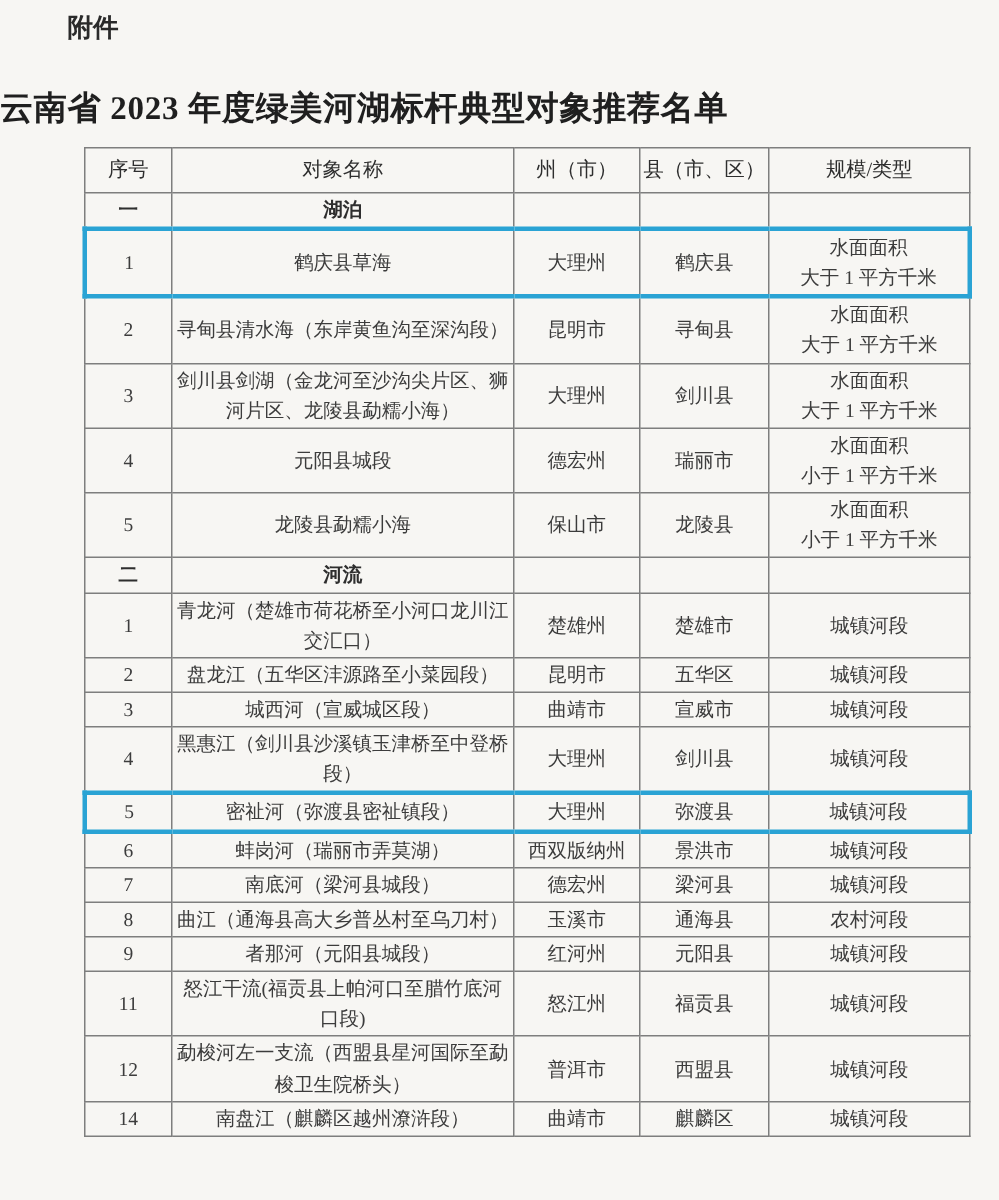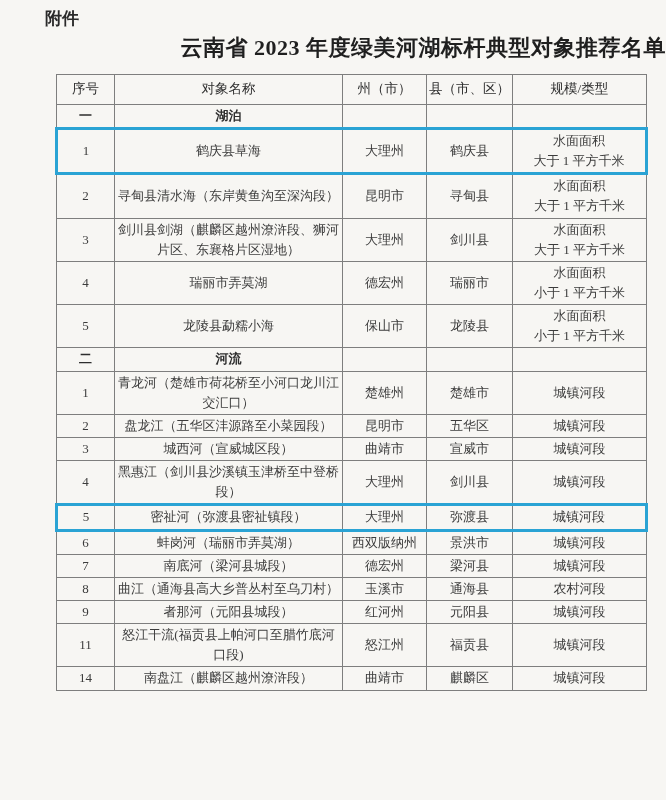--- a/index.html
+++ b/index.html
@@ -12,25 +12,25 @@
     overflow: hidden;
   }
   .page { padding-top: 7px; }
   .attachment {
     margin-left: 45px;
     font-size: 17px;
     font-weight: bold;
     color: #2a2a2a;
   }
   .title {
-    text-align: right;
+    text-align: left;
     font-size: 22px;
     font-weight: bold;
     color: #1f1f1f;
-    margin-top: 3px;
+    margin-top: 27px;
     margin-bottom: 11px;
     letter-spacing: 0.5px;
   }
   table.doc-table {
     margin-left: 55px;
     width: 590px;
     border-collapse: collapse;
     table-layout: fixed;
   }
   .doc-table th, .doc-table td {
@@ -98,29 +98,29 @@
         <tr>
           <td>2</td>
           <td>寻甸县清水海（东岸黄鱼沟至深沟段）</td>
           <td>昆明市</td>
           <td>寻甸县</td>
           <td class="type-cell">水面面积
 大于 1 平方千米</td>
         </tr>
         <tr>
           <td>3</td>
-          <td>剑川县剑湖（麒麟区越州潦浒段、狮河片区、东襄格片区湿地）</td>
+          <td>剑川县剑湖（金龙河至沙沟尖片区、狮河片区、龙陵县勐糯小海）</td>
           <td>大理州</td>
           <td>剑川县</td>
           <td class="type-cell">水面面积
 大于 1 平方千米</td>
         </tr>
         <tr>
           <td>4</td>
-          <td>瑞丽市弄莫湖</td>
+          <td>元阳县城段</td>
           <td>德宏州</td>
           <td>瑞丽市</td>
           <td class="type-cell">水面面积
 小于 1 平方千米</td>
         </tr>
         <tr>
           <td>5</td>
           <td>龙陵县勐糯小海</td>
           <td>保山市</td>
           <td>龙陵县</td>
@@ -198,20 +198,27 @@
           <td class="type-cell">城镇河段</td>
         </tr>
         <tr>
           <td>11</td>
           <td>怒江干流(福贡县上帕河口至腊竹底河口段)</td>
           <td>怒江州</td>
           <td>福贡县</td>
           <td class="type-cell">城镇河段</td>
         </tr>
         <tr>
+          <td>12</td>
+          <td>勐梭河左一支流（西盟县星河国际至勐梭卫生院桥头）</td>
+          <td>普洱市</td>
+          <td>西盟县</td>
+          <td class="type-cell">城镇河段</td>
+        </tr>
+        <tr>
           <td>14</td>
           <td>南盘江（麒麟区越州潦浒段）</td>
           <td>曲靖市</td>
           <td>麒麟区</td>
           <td class="type-cell">城镇河段</td>
         </tr>
       </tbody>
   </table>
 </div>
 

